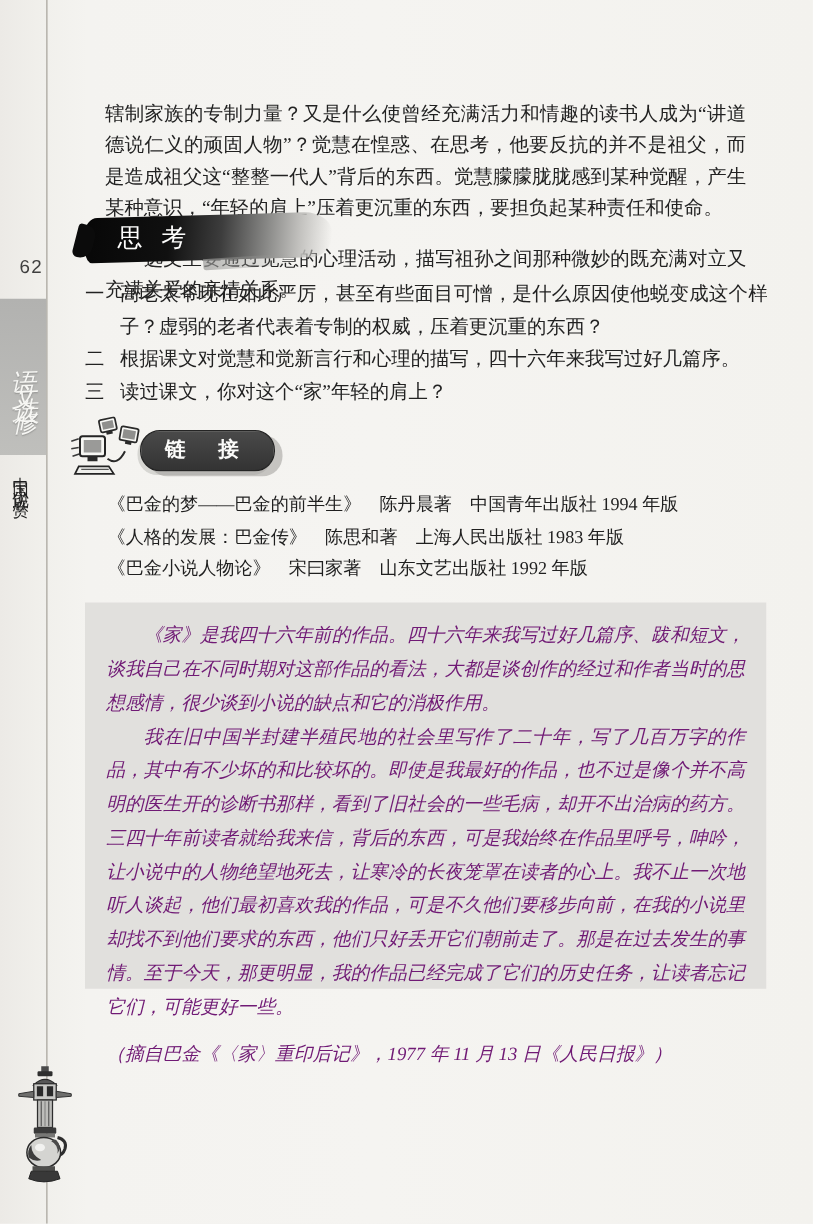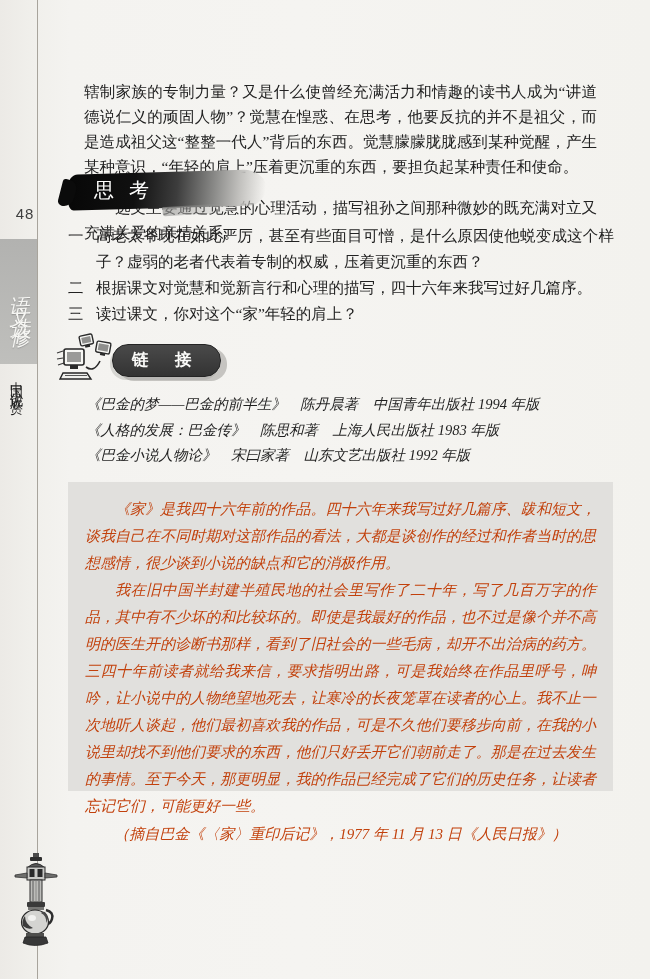--- a/index.html
+++ b/index.html
@@ -82,51 +82,50 @@
   .q-num{flex:none;width:28px;}
   .q-text{flex:1;text-align:justify;}
   
   .link-header{position:absolute;left:56px;top:333px;width:220px;height:58px;}
   .computers{position:absolute;left:0;top:0;}
   .link-pill{
     position:absolute;left:56px;top:11px;
     background:linear-gradient(to bottom,#4a4a4a,#333333);
     color:#fbfbf9;border-radius:16px;
     padding:4px 17px 5px 19px;
-    font-family:Liberation Sans, sans-serif;
+    font-family:Liberation Serif, serif;
     font-weight:bold;font-size:16.5px;letter-spacing:11px;white-space:nowrap;
     box-shadow:6px 4px 0 rgba(158,157,153,.55),-2px 3px 0 rgba(170,169,165,.4);
     border:1px solid #242424;
     text-align:center;
   }
   
   .books{
     position:absolute;left:86px;top:392px;width:527px;
     font-size:14.5px;line-height:25.5px;color:#1f1f1f;
-    font-style:italic;
   }
   
   .quote-box{
     position:absolute;left:68px;top:482px;width:545px;height:309px;
     background:#e1e0dd;
     box-sizing:border-box;padding:14px 17px 10px 17px;
     font-size:15px;line-height:27px;text-align:justify;
-    font-style:italic;color:#c2410c;
+    font-style:italic;color:#701a75;
   }
   .quote-box p{margin:0;text-indent:2em;}
-  .quote-box .attribution{text-indent:0;text-align:center;margin-top:1px;}
+  .quote-box .attribution{text-indent:0;text-align:left;margin-top:11px;}
 </style>
 </head>
 <body>
 
 <div class="page">
 
   <div class="spine-line"></div>
 
-  <div class="page-number">48</div>
+  <div class="page-number">62</div>
 
   <div class="series-tab">
     <span class="series-tab-text">语文选修</span>
   </div>
 
   <div class="subseries">中国小说欣赏</div>
 
   <div class="lamp">
     <svg width="46" height="98" viewBox="0 0 46 98">
       <rect x="20" y="1" width="6" height="5" fill="#4a4a4a"></rect>
@@ -208,17 +207,17 @@
   </div>
 
   <div class="books">
     <div>《巴金的梦——巴金的前半生》　陈丹晨著　中国青年出版社 1994 年版</div>
     <div>《人格的发展：巴金传》　陈思和著　上海人民出版社 1983 年版</div>
     <div>《巴金小说人物论》　宋曰家著　山东文艺出版社 1992 年版</div>
   </div>
 
   <div class="quote-box">
     <p>《家》是我四十六年前的作品。四十六年来我写过好几篇序、跋和短文，谈我自己在不同时期对这部作品的看法，大都是谈创作的经过和作者当时的思想感情，很少谈到小说的缺点和它的消极作用。</p>
-    <p>我在旧中国半封建半殖民地的社会里写作了二十年，写了几百万字的作品，其中有不少坏的和比较坏的。即使是我最好的作品，也不过是像个并不高明的医生开的诊断书那样，看到了旧社会的一些毛病，却开不出治病的药方。三四十年前读者就给我来信，要求指明出路，可是我始终在作品里呼号，呻吟，让小说中的人物绝望地死去，让寒冷的长夜笼罩在读者的心上。我不止一次地听人谈起，他们最初喜欢我的作品，可是不久他们要移步向前，在我的小说里却找不到他们要求的东西，他们只好丢开它们朝前走了。那是在过去发生的事情。至于今天，那更明显，我的作品已经完成了它们的历史任务，让读者忘记它们，可能更好一些。</p>
+    <p>我在旧中国半封建半殖民地的社会里写作了二十年，写了几百万字的作品，其中有不少坏的和比较坏的。即使是我最好的作品，也不过是像个并不高明的医生开的诊断书那样，看到了旧社会的一些毛病，却开不出治病的药方。三四十年前读者就给我来信，背后的东西，可是我始终在作品里呼号，呻吟，让小说中的人物绝望地死去，让寒冷的长夜笼罩在读者的心上。我不止一次地听人谈起，他们最初喜欢我的作品，可是不久他们要移步向前，在我的小说里却找不到他们要求的东西，他们只好丢开它们朝前走了。那是在过去发生的事情。至于今天，那更明显，我的作品已经完成了它们的历史任务，让读者忘记它们，可能更好一些。</p>
     <p class="attribution">（摘自巴金《〈家〉重印后记》，1977 年 11 月 13 日《人民日报》）</p>
   </div>
 
 </div>
 
 </body></html>

